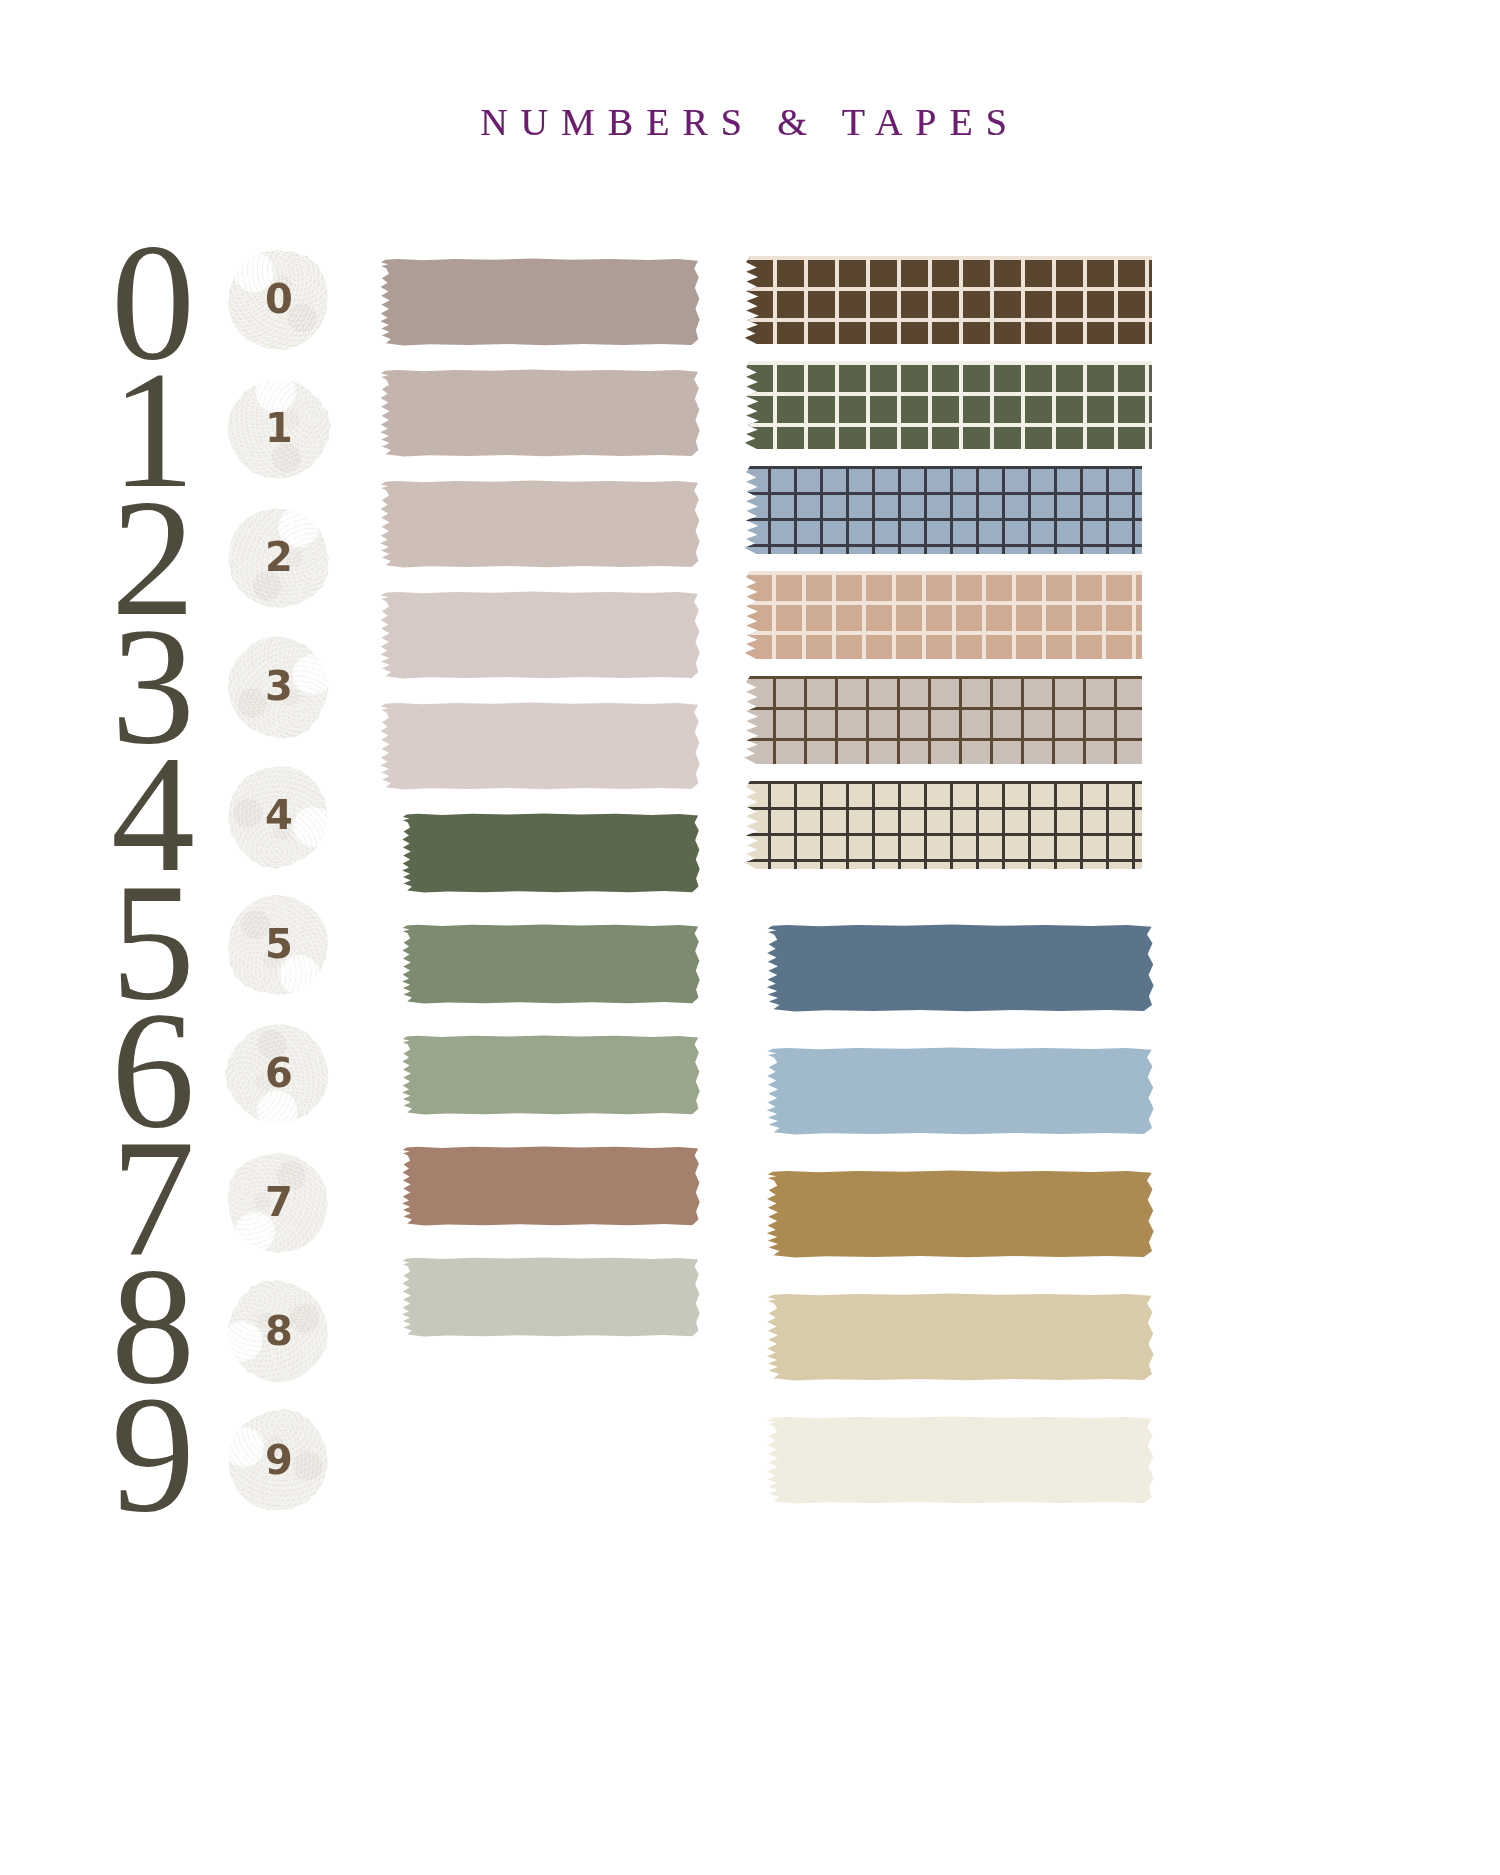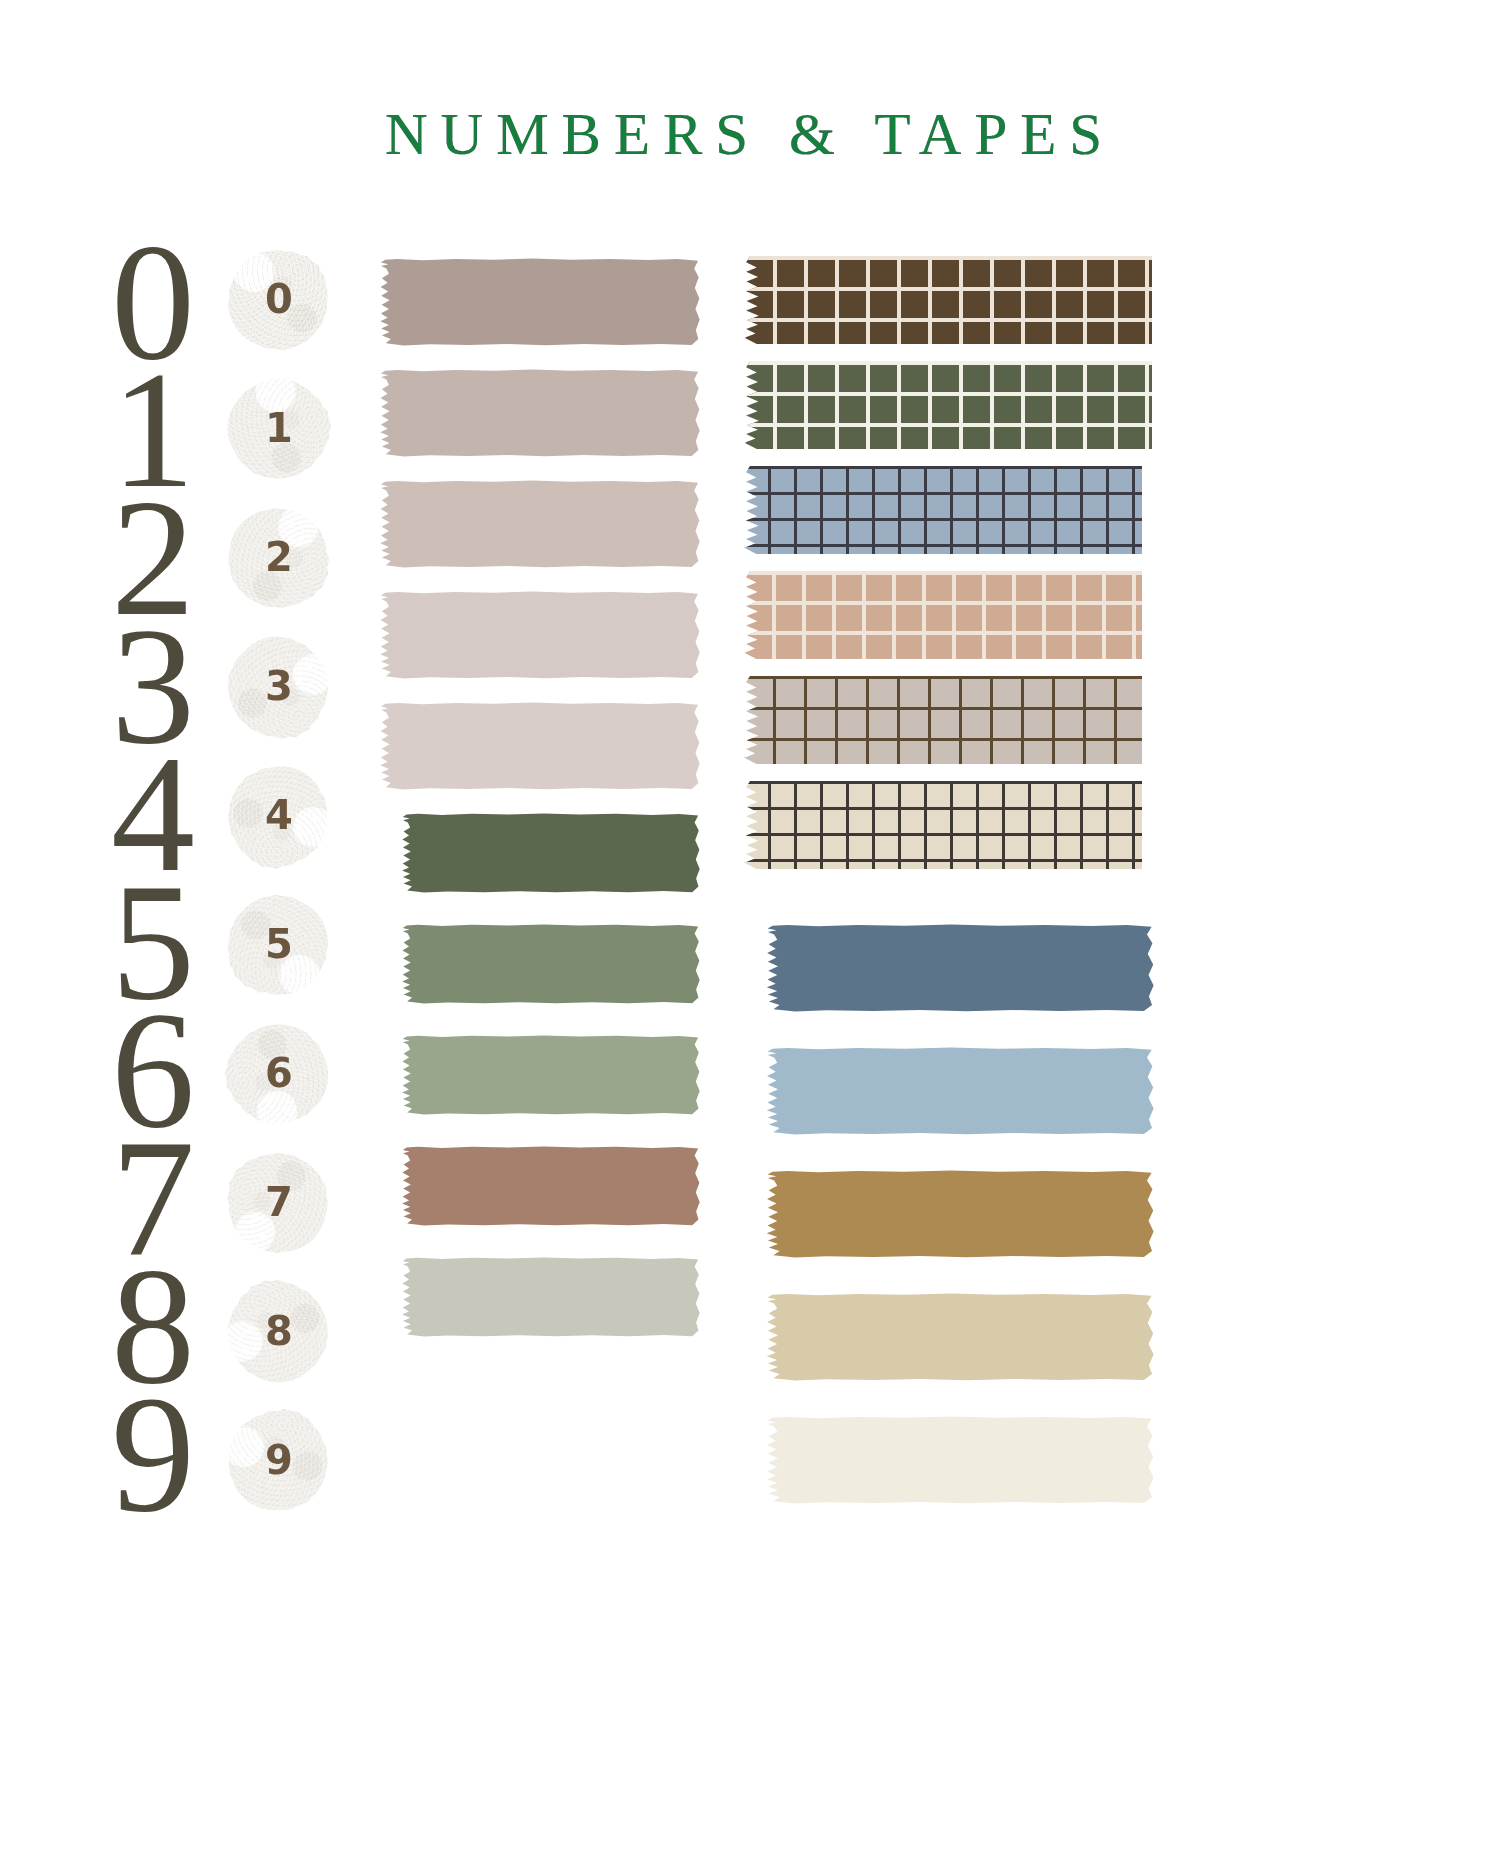--- a/index.html
+++ b/index.html
@@ -14,23 +14,23 @@
   
   #title-bar{
     position:absolute;
     top:100px;left:0;width:1500px;
     text-align:center;
   }
   #page-title{
     display:inline-block;
     font-family:"Liberation Serif", serif;
     font-weight:300;
-    font-size:59px;
+    font-size:38px;
     letter-spacing:13px;
-    color:#15803d;
+    color:#701a75;
     white-space:pre;
     -webkit-text-stroke:0.2px #121212;
   }
 
   
   #sheet{
     position:absolute;
     top:0;left:0;width:1500px;height:1875px;
   }
 

